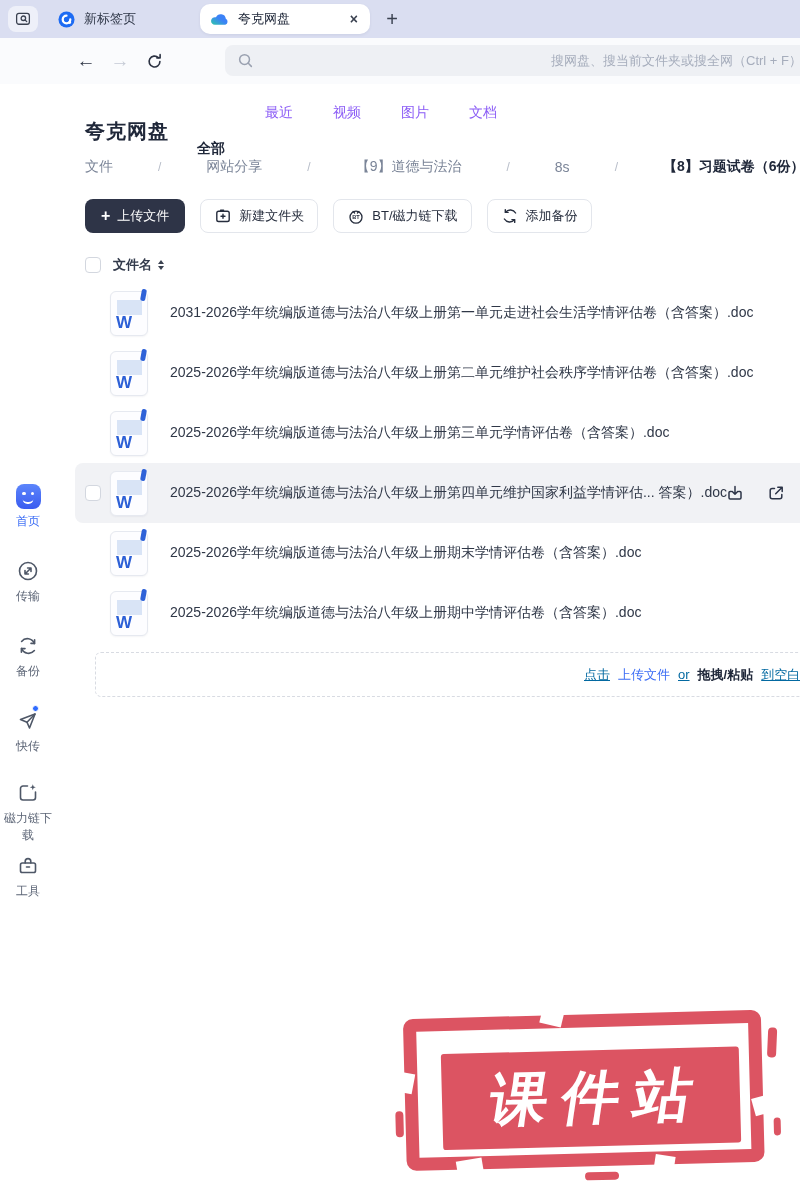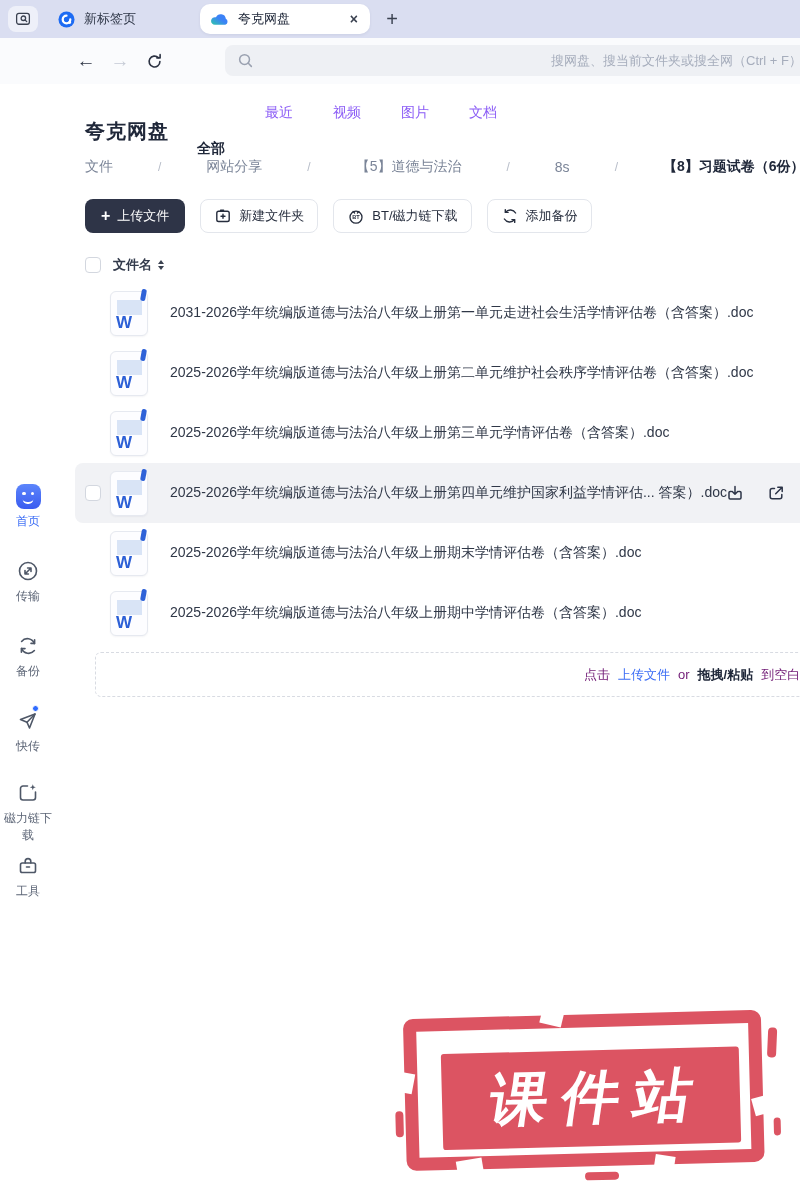--- a/index.html
+++ b/index.html
@@ -96,21 +96,21 @@
   .word-icon .w { position:absolute; left:5px; bottom:2px; font-weight:bold; font-size:17px; color:#2c5fd6; }
   .fname { position:absolute; left:95px; top:50%; transform:translateY(-50%);
     font-size:14px; color:#2f3747; white-space:nowrap; }
   .row-act { position:absolute; top:20px; width:20px; height:20px; cursor:pointer; }
   .act-dl { right:55px; } .act-open { right:14px; }
 
   .upload-box { position:absolute; top:652px; left:95px; right:-20px; height:45px;
     border:1.5px dashed #d8dbe2; border-radius:6px; }
   .hint { position:absolute; left:488px; top:50%; transform:translateY(-50%);
     display:flex; gap:8px; white-space:nowrap; font-size:13px; align-items:center; }
-  .hint .gry { color:#701a75; }
+  .hint .gry { color:#0369a1;text-decoration:underline; }
   .hint .lnk { color:#3d6ef5; cursor:pointer; }
   .hint .drg { color:#20283a; font-weight:bold; }
 
   
   .stamp { position:absolute; left:403px; top:1006px; width:395px; height:184px;
     transform:rotate(-1.5deg); pointer-events:none; }
   .s-frame { position:absolute; left:2px; top:8px; width:358px; height:152px;
     border:13px solid #dc5462; border-radius:10px; }
   .s-break { position:absolute; background:#fff; }
   .sb1 { left:140px; top:2px; width:22px; height:16px; transform:rotate(15deg); }
@@ -263,21 +263,21 @@
     <span class="nav-tab">图片</span>
     <span class="nav-tab">文档</span>
   </nav>
 </div>
 
 <div class="breadcrumb">
   <span class="bc-seg">文件</span>
   <span class="bc-sep">/</span>
   <span class="bc-seg">网站分享</span>
   <span class="bc-sep">/</span>
-  <span class="bc-seg">【5】道德与法治</span>
+  <span class="bc-seg">【9】道德与法治</span>
   <span class="bc-sep">/</span>
   <span class="bc-seg">8s</span>
   <span class="bc-sep">/</span>
   <span class="bc-cur">【8】习题试卷（6份）</span>
 </div>
 
 <div class="actions">
   <button class="btn btn-dark">
     <span class="plus">+</span>
     <span>上传文件</span>

